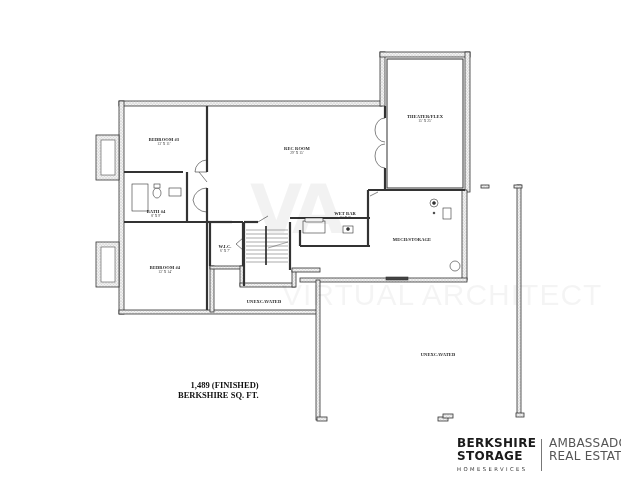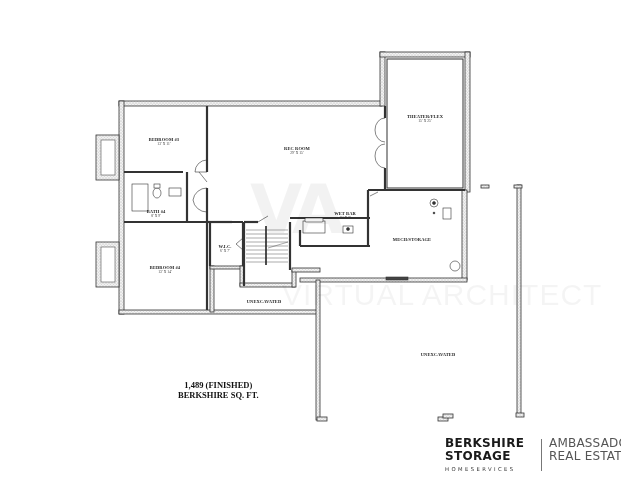--- a/index.html
+++ b/index.html
@@ -1,22 +1,22 @@
 <!DOCTYPE html>
 <html><head>
 <meta charset="utf-8">
 <style>
   html, body { margin:0; padding:0; background:#ffffff; }
   body { width:621px; height:480px; position:relative; overflow:hidden; font-family:"Liberation Serif", serif; }
   #plan { position:absolute; left:0; top:0; width:621px; height:480px; }
   .room-label { position:absolute; font-family:"Liberation Serif", serif; font-weight:bold; font-size:4.5px; color:#222; text-align:center; white-space:nowrap; transform:translateX(-50%); letter-spacing:0.1px; }
   .room-dim { display:block; font-weight:normal; font-size:3.5px; color:#333; }
-  .sqft { position:absolute; left:178px; top:380px; font-family:"Liberation Serif", serif; font-weight:bold; font-size:8.5px; line-height:10px; color:#111; text-align:center; }
+  .sqft { position:absolute; left:178px; top:380px; font-family:"Liberation Serif", serif; font-weight:bold; font-size:8.5px; line-height:10px; color:#111; text-align:right; }
   .logo { position:absolute; left:445px; top:437px; height:36px; }
-  .logo-left { position:absolute; left:0; top:0; font-family:"DejaVu Sans", sans-serif; font-weight:bold; color:#1a1a1a; font-size:12px; line-height:12.5px; letter-spacing:0.3px; }
+  .logo-left { position:absolute; left:12px; top:0; font-family:"DejaVu Sans", sans-serif; font-weight:bold; color:#1a1a1a; font-size:12px; line-height:12.5px; letter-spacing:0.3px; }
   .logo-sub { font-family:"DejaVu Sans", sans-serif; font-weight:normal; font-size:5.3px; letter-spacing:2.4px; color:#333; display:block; margin-top:1px; }
   .logo-divider { position:absolute; left:96px; top:2px; width:1px; height:32px; background:#777; }
   .logo-right { position:absolute; left:104px; top:0; font-family:"DejaVu Sans", sans-serif; font-weight:normal; color:#555; font-size:12px; line-height:12.5px; letter-spacing:0.2px; white-space:nowrap; }
   .watermark { position:absolute; left:250px; top:170px; font-family:"DejaVu Sans", sans-serif; font-size:68px; color:rgba(0,0,0,0.05); font-weight:bold; letter-spacing:-6px; }
   .watermark2 { position:absolute; left:282px; top:278px; font-family:Liberation Sans, sans-serif; font-size:30px; color:rgba(0,0,0,0.045); letter-spacing:1px; }
 </style>
 </head>
 <body>
 
 <svg id="plan" viewBox="0 0 621 480" xmlns="http://www.w3.org/2000/svg">

